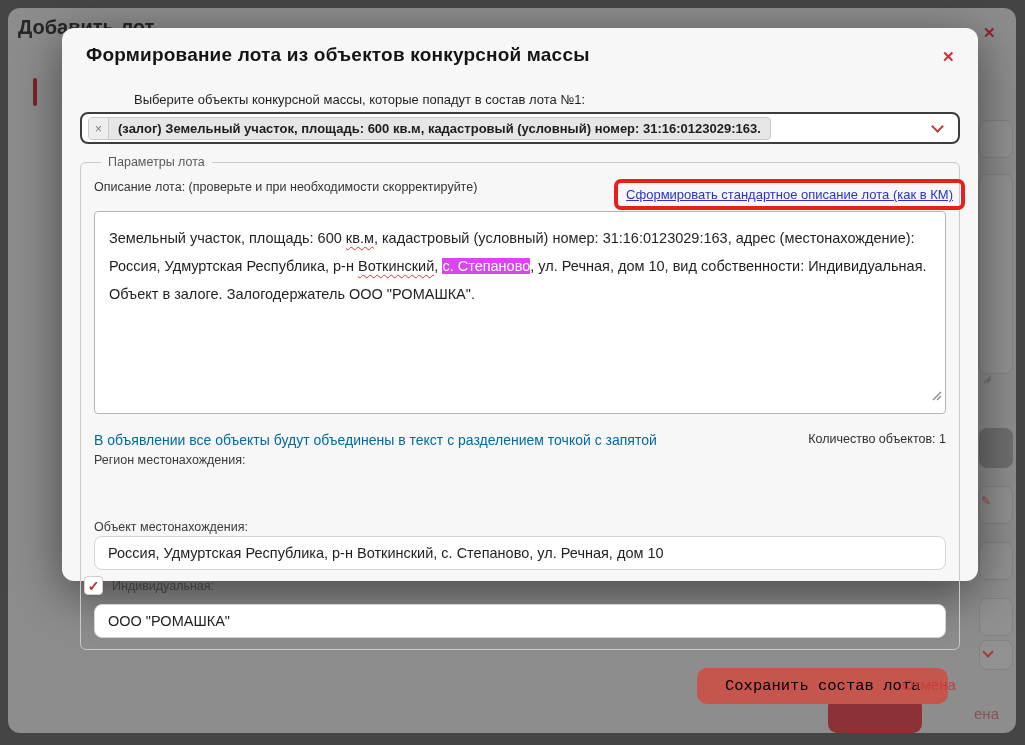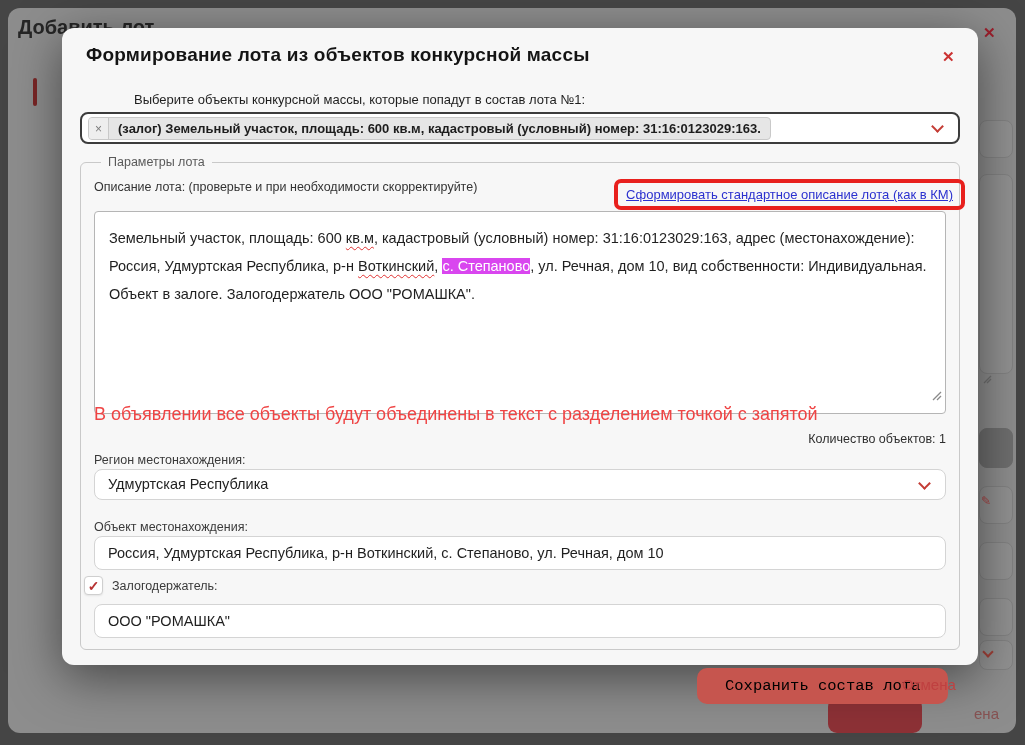--- a/index.html
+++ b/index.html
@@ -16,21 +16,21 @@
   .bg-shape.dark { background:#6e6e6e; border-color:#6e6e6e; }
   .bg-pencil { position:absolute; left:973px; top:486px; font-size:12px; color:#a84040; }
   .bg-chev-sm { position:absolute; left:976px; top:640px; width:8px; height:8px;
                 border-right:2px solid #a04038; border-bottom:2px solid #a04038; transform:rotate(45deg); }
   .bg-resize { position:absolute; left:975px; top:362px; }
   .bg-frag-btn { position:absolute; left:820px; top:690px; width:94px; height:35px;
                  background:#8d3136; border-radius:9px; }
   .bg-cancel-frag { position:absolute; left:966px; top:697px; font-size:15px; color:#875252;text-align:center; }
 
   
-  .modal { position:absolute; left:62px; top:28px; width:916px; height:637px;
+  .modal { position:absolute; left:62px; top:28px; width:916px; height:553px;
            background:#f7f7f7; border-radius:12px; box-shadow:0 12px 50px rgba(0,0,0,.5); }
   .m-title { position:absolute; left:24px; top:16px; font-size:19px; font-weight:bold; color:#141414; letter-spacing:.2px; }
   .m-close { position:absolute; left:880px; top:20px; font-size:15px; font-weight:bold; color:#cb3232; cursor:pointer; }
   .m-select-label { position:absolute; left:24px; top:64px; font-size:13px; color:#1e1e1e;margin-left:48px; }
 
   .obj-select { position:absolute; left:18px; top:84px; width:880px; height:32px;
                 background:#fff; border:2px solid #3c3c3c; border-radius:8px; }
   .tag { position:absolute; left:6px; top:3px; height:23px; display:inline-flex; align-items:center;
          background:#e6e6e6; border:1px solid #c9c9c9; border-radius:4px; overflow:hidden; }
   .tag-x { padding:0 6px; font-size:12px; color:#7c7c7c; border-right:1px solid #c9c9c9;
@@ -51,21 +51,21 @@
   .gen-link { font-size:13px; color:#2b31cf; text-decoration:underline; cursor:pointer; white-space:nowrap; }
 
   .desc-area { position:absolute; left:32px; top:183px; width:852px; height:203px;
                background:#fff; border:1px solid #b5b5b5; border-radius:4px;
                padding:12px 14px; font-size:14.5px; line-height:28px; color:#1f1f1f; cursor:text; }
   .seg-spell { text-decoration:underline; text-decoration-style:wavy; text-decoration-color:#e03131;
                text-decoration-thickness:1px; text-underline-offset:3px; }
   .seg-sel { background:#d946ef; color:#fff; }
   .resize-h { position:absolute; right:3px; bottom:3px; }
 
-  .desc-hint { position:absolute; left:32px; top:376px; font-size:18px; color:#ef4444; }
+  .desc-hint { position:absolute; left:32px; top:404px; font-size:14px; color:#0369a1; }
   .obj-count { position:absolute; right:32px; top:404px; font-size:12.5px; color:#2e2e2e; }
 
   .fld-label { position:absolute; font-size:12.5px; color:#3a3a3a; }
   .region-select { position:absolute; left:32px; top:441px; width:852px; height:31px;
                    background:#fff; border:1px solid #d4d4d4; border-radius:8px; cursor:pointer; }
   .region-select .value { position:absolute; left:13px; top:6px; font-size:14.5px; color:#1f1f1f; }
   .region-select .chevron { right:16px; top:9px; }
 
   .text-input { position:absolute; left:32px; width:852px; height:29px; background:#fff;
                 border:1px solid #d4d4d4; border-radius:8px; padding:16px 13px;
@@ -142,29 +142,25 @@
           <line x1="1" y1="9" x2="9" y2="1" stroke="#8a8a8a" stroke-width="1.3"></line>
           <line x1="5" y1="9" x2="9" y2="5" stroke="#8a8a8a" stroke-width="1.3"></line>
         </svg>
     </span>
   </div>
 
   <div class="desc-hint">В объявлении все объекты будут объединены в текст с разделением точкой с запятой</div>
   <div class="obj-count">Количество объектов: 1</div>
 
   <div class="fld-label" style="left:32px; top:425px;">Регион местонахождения:</div>
-  <div class="region-select">
-    <span class="value">Удмуртская Республика</span>
-    <span class="chevron"></span>
-  </div>
 
   <div class="fld-label" style="left:32px; top:492px;">Объект местонахождения:</div>
   <input class="text-input" style="top: 508px;" value="Россия, Удмуртская Республика, р-н Воткинский, с. Степаново, ул. Речная, дом 10">
 
   <div class="checkbox">
     <span class="check">✓</span>
   </div>
-  <div class="fld-label pledgee-label">Залогодержатель:</div>
+  <div class="fld-label pledgee-label">Индивидуальная:</div>
   <input class="text-input" style="top: 576px;" value="ООО &quot;РОМАШКА&quot;">
 
   <button class="save-btn">Сохранить состав лота</button>
   <span class="cancel-link">Отмена</span>
 </div>
 
 </body></html>

